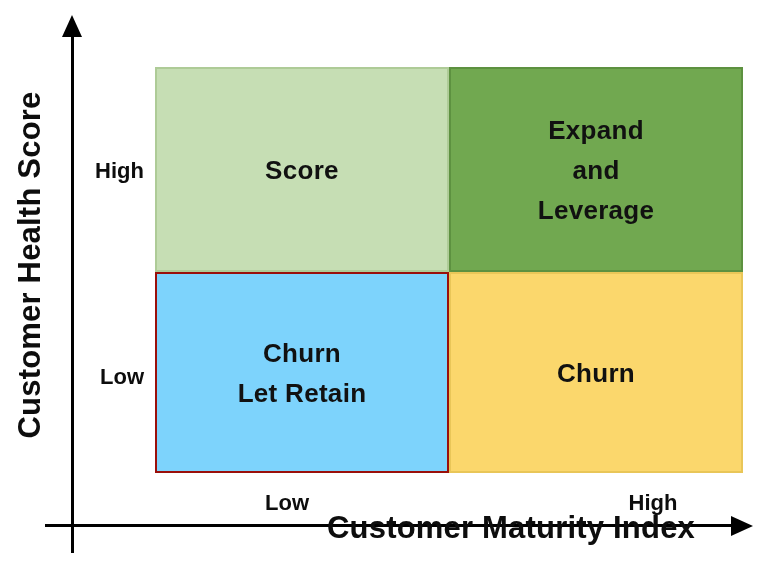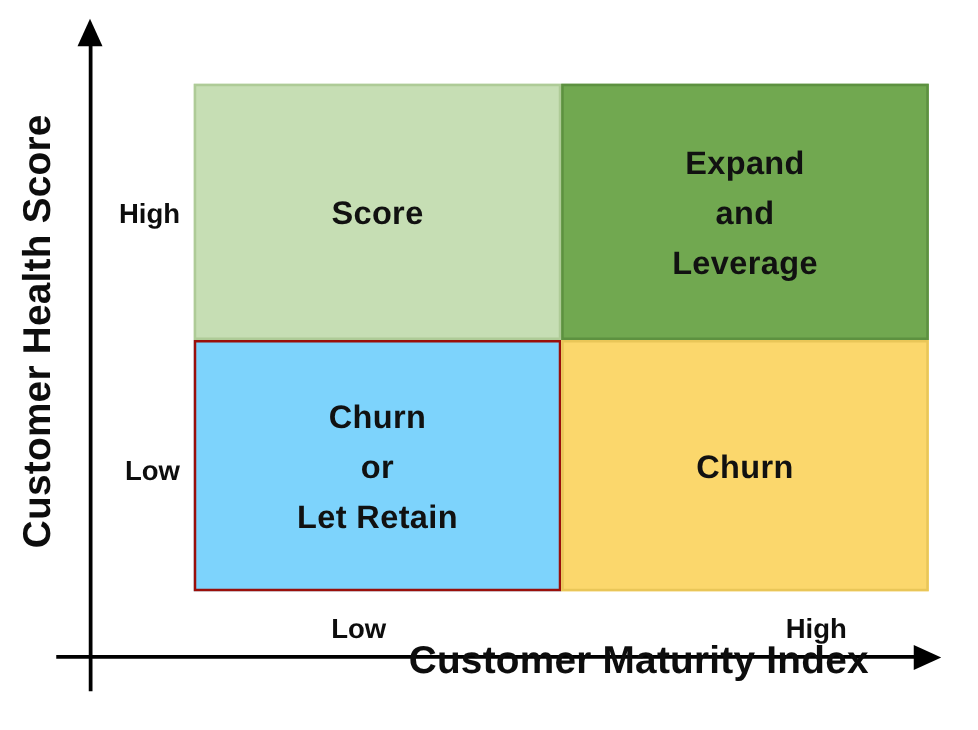--- a/index.html
+++ b/index.html
@@ -84,21 +84,20 @@
       <div class="cell-label">
         <span>Expand</span>
         <span>and</span>
         <span>Leverage</span>
       </div>
     </div>
 
     <div class="cell" style="background-color: #7dd3fc; border-color: rgb(154, 15, 10);">
       <div class="cell-label">
         <span>Churn</span>
-        <span>or</span>
         <span>Let Retain</span>
       </div>
     </div>
 
     <div class="cell" style="background-color: rgb(251, 215, 108); border-color: rgb(233, 198, 88);">
       <div class="cell-label">
         <span>Churn</span>
       </div>
     </div>
 

